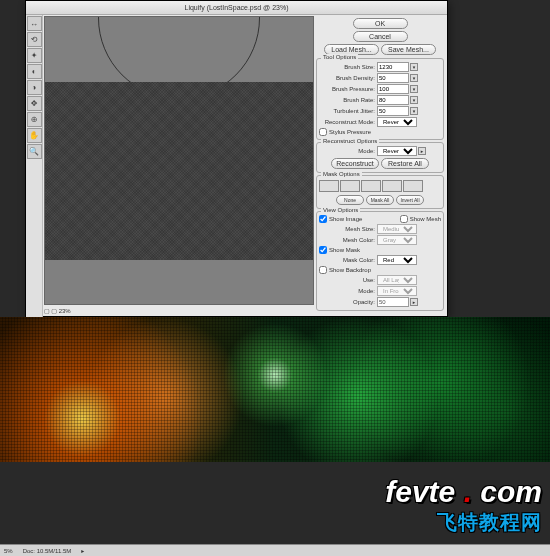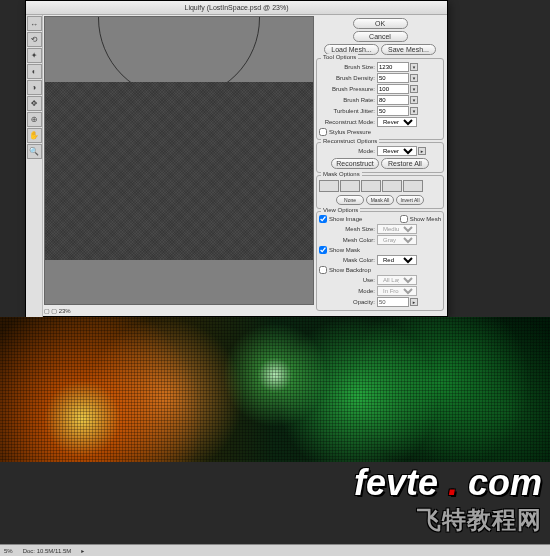--- a/index.html
+++ b/index.html
@@ -30,23 +30,23 @@
 .arrow { width: 8px; height: 8px; background: #ddd; border: 1px solid #888; font-size: 5px; text-align: center; line-height: 6px; margin-left: 1px; }
 .chk { width: 8px; height: 8px; margin-right: 2px; }
 .mask-row { display: flex; gap: 1px; margin: 2px 0; }
 .mask-icon { width: 20px; height: 12px; background: #ddd; border: 1px solid #888; }
 
 .bokeh { position: absolute; left: 0; top: 317px; width: 550px; height: 145px; background: #000; overflow: hidden; }
 .bokeh::before { content:""; position:absolute; inset:0; background: radial-gradient(circle at 15% 70%, rgba(255,220,80,.9) 0%, rgba(255,100,0,.6) 8%, transparent 25%), radial-gradient(circle at 30% 55%, rgba(255,150,50,.7) 0%, transparent 20%), radial-gradient(circle at 50% 40%, rgba(200,255,200,.9) 0%, rgba(100,255,100,.4) 6%, transparent 18%), radial-gradient(circle at 65% 55%, rgba(50,220,80,.7) 0%, transparent 22%), radial-gradient(circle at 80% 45%, rgba(30,180,60,.6) 0%, transparent 20%), radial-gradient(circle at 92% 65%, rgba(20,120,40,.5) 0%, transparent 18%), linear-gradient(90deg, #2a1500 0%, #3a2000 20%, #0a2510 50%, #001a08 100%); }
 .bokeh::after { content:""; position:absolute; inset:0; background: repeating-linear-gradient(0deg, transparent 0 2px, rgba(0,0,0,.25) 2px 3px), repeating-linear-gradient(90deg, transparent 0 2px, rgba(0,0,0,.25) 2px 3px); }
 
 .watermark { position: absolute; right: 8px; bottom: 20px; text-align: right; }
-.watermark .line1 { font-size: 36px; font-weight: 900; font-style: italic; color: #fff; text-shadow: 2px 2px 0 #000, -1px -1px 0 #000, 1px -1px 0 #000, -1px 1px 0 #000; }
+.watermark .line1 { font-size: 30px; font-weight: 900; font-style: italic; color: #fff; text-shadow: 2px 2px 0 #000, -1px -1px 0 #000, 1px -1px 0 #000, -1px 1px 0 #000; }
 .watermark .dot { color: #d00; }
-.watermark .line2 { font-size: 24px; font-weight: 900; color: #a3a3a3; text-shadow: 1px 1px 0 #000, -1px -1px 0 #000, 1px -1px 0 #000, -1px 1px 0 #000; letter-spacing: 1px; }
+.watermark .line2 { font-size: 20px; font-weight: 900; color: #0ea5e9; text-shadow: 1px 1px 0 #000, -1px -1px 0 #000, 1px -1px 0 #000, -1px 1px 0 #000; letter-spacing: 1px; }
 
 .ps-status { position: absolute; left: 0; bottom: 0; width: 550px; height: 12px; background: #d4d4d4; border-top: 1px solid #888; font-size: 6px; line-height: 12px; padding-left: 4px; color: #333; display: flex; gap: 10px; }
 </style>
 </head>
 <body>
 
 <div class="dialog">
   <div class="titlebar">Liquify (LostInSpace.psd @ 23%)</div>
   <div class="toolbox">
     <div>↔</div>

